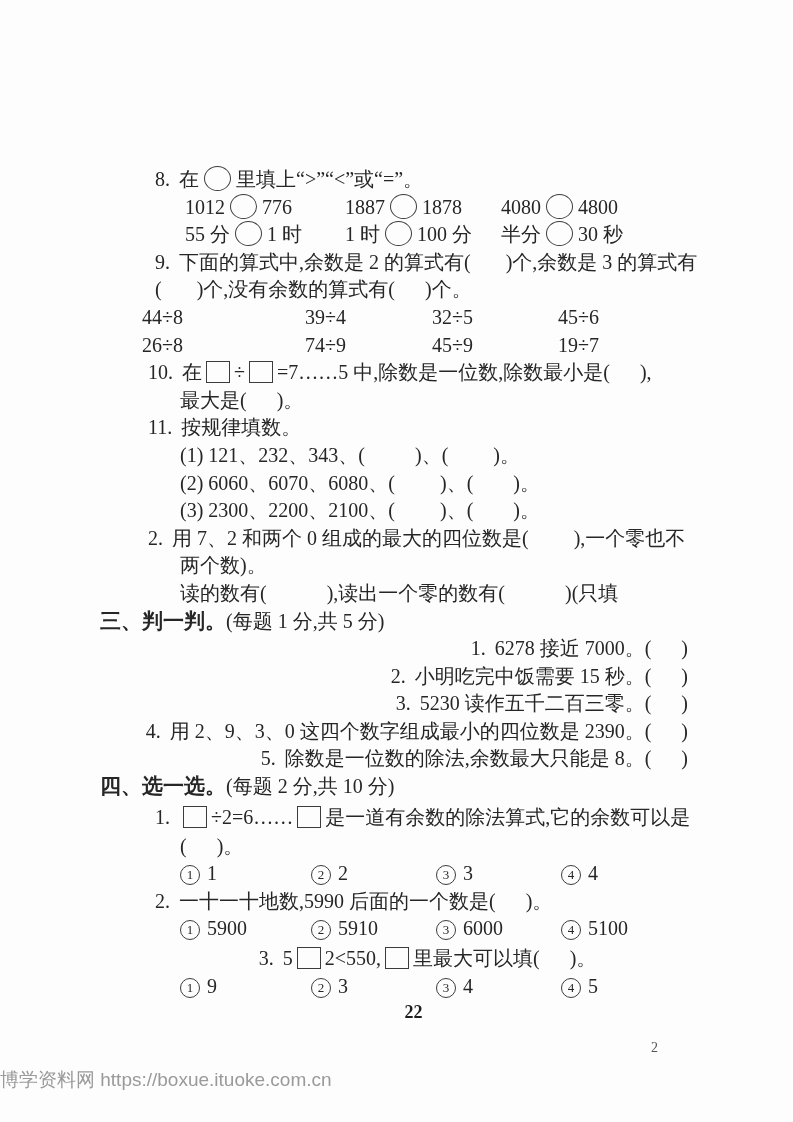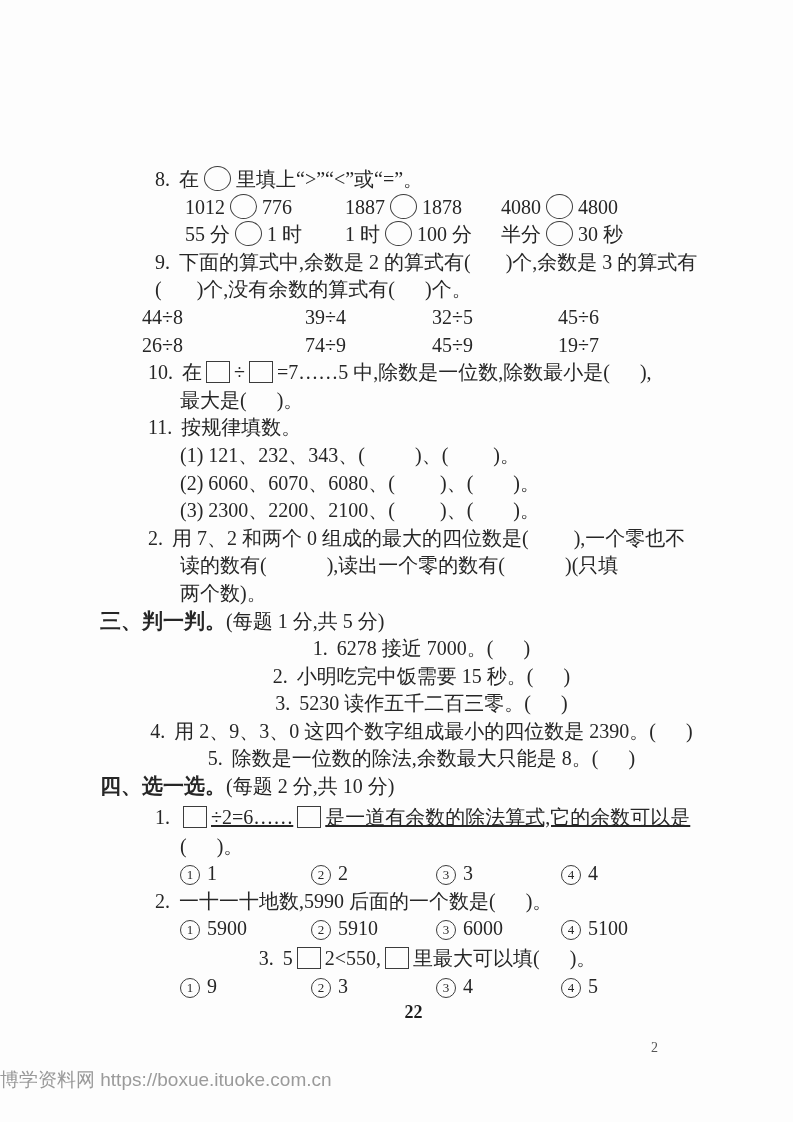--- a/index.html
+++ b/index.html
@@ -34,21 +34,21 @@
     vertical-align:-5px;margin:0 5px;
   }
   
   .sbox{
     display:inline-block;width:22px;height:20px;
     border:1.6px solid #3c3c3c;
     vertical-align:-4px;margin:0 4px;background:transparent;
   }
   .cmp-grid{display:grid;grid-template-columns:160px 156px 1fr;padding-left:85px;}
   .div-grid{display:grid;grid-template-columns:163px 127px 126px 1fr;padding-left:42px;}
-  .judge-row{display:flex;justify-content:center;padding-left:55px;padding-right:12px;}
+  .judge-row{display:flex;justify-content:flex-end;padding-left:55px;padding-right:12px;}
   .opts{display:grid;grid-template-columns:131px 125px 125px 1fr;padding-left:80px;}
   .opt-badge{
     display:inline-block;width:18px;height:18px;
     border:1.3px solid #3c3c3c;border-radius:50%;
     text-align:center;line-height:18px;font-size:13px;
     vertical-align:1px;margin-right:7px;
   }
   .page-num{
     position:absolute;top:1002px;left:17px;width:793px;
     text-align:center;font-weight:bold;font-size:18px;color:#1d1d1d;
@@ -121,22 +121,22 @@
       </div>
       <div class="line cont-line">(1) 121、232、343、(&nbsp;&nbsp;&nbsp;&nbsp;&nbsp;&nbsp;&nbsp;&nbsp;&nbsp;&nbsp;)、(&nbsp;&nbsp;&nbsp;&nbsp;&nbsp;&nbsp;&nbsp;&nbsp;&nbsp;)。</div>
       <div class="line cont-line">(2) 6060、6070、6080、(&nbsp;&nbsp;&nbsp;&nbsp;&nbsp;&nbsp;&nbsp;&nbsp;&nbsp;)、(&nbsp;&nbsp;&nbsp;&nbsp;&nbsp;&nbsp;&nbsp;&nbsp;)。</div>
       <div class="line cont-line">(3) 2300、2200、2100、(&nbsp;&nbsp;&nbsp;&nbsp;&nbsp;&nbsp;&nbsp;&nbsp;&nbsp;)、(&nbsp;&nbsp;&nbsp;&nbsp;&nbsp;&nbsp;&nbsp;&nbsp;)。</div>
     </section>
 
     <section>
       <div class="line" style="padding-left:48px;">
         <span class="qnum">2.</span><span>用 7、2 和两个 0 组成的最大的四位数是(&nbsp;&nbsp;&nbsp;&nbsp;&nbsp;&nbsp;&nbsp;&nbsp;&nbsp;),一个零也不</span>
       </div>
+      <div class="line cont-line">两个数)。</div>
       <div class="line cont-line">读的数有(&nbsp;&nbsp;&nbsp;&nbsp;&nbsp;&nbsp;&nbsp;&nbsp;&nbsp;&nbsp;&nbsp;&nbsp;),读出一个零的数有(&nbsp;&nbsp;&nbsp;&nbsp;&nbsp;&nbsp;&nbsp;&nbsp;&nbsp;&nbsp;&nbsp;&nbsp;)(只填</div>
-      <div class="line cont-line">两个数)。</div>
     </section>
 
     <section>
       <div class="line sec-title-line">
         <span class="sec-title">三、判一判。</span><span class="sec-sub">(每题 1 分,共 5 分)</span>
       </div>
       <div class="line judge-row">
         <span><span class="qnum">1.</span><span>6278 接近 7000。</span></span>
         <span>(&nbsp;&nbsp;&nbsp;&nbsp;&nbsp;&nbsp;)</span>
       </div>
@@ -156,21 +156,21 @@
         <span><span class="qnum">5.</span><span>除数是一位数的除法,余数最大只能是 8。</span></span>
         <span>(&nbsp;&nbsp;&nbsp;&nbsp;&nbsp;&nbsp;)</span>
       </div>
     </section>
 
     <section>
       <div class="line sec-title-line">
         <span class="sec-title">四、选一选。</span><span class="sec-sub">(每题 2 分,共 10 分)</span>
       </div>
 
-      <div class="line q-line" style="line-height:32px;text-decoration:underline;">
+      <div class="line q-line" style="line-height:32px;">
         <span class="qnum">1.</span><span class="sbox"></span><span>÷2=6……</span><span class="sbox"></span><span>是一道有余数的除法算式,它的余数可以是</span>
       </div>
       <div class="line cont-line">(&nbsp;&nbsp;&nbsp;&nbsp;&nbsp;&nbsp;)。</div>
       <div class="opts line">
         <div><span class="opt-badge">1</span><span>1</span></div>
         <div><span class="opt-badge">2</span><span>2</span></div>
         <div><span class="opt-badge">3</span><span>3</span></div>
         <div><span class="opt-badge">4</span><span>4</span></div>
       </div>
 

